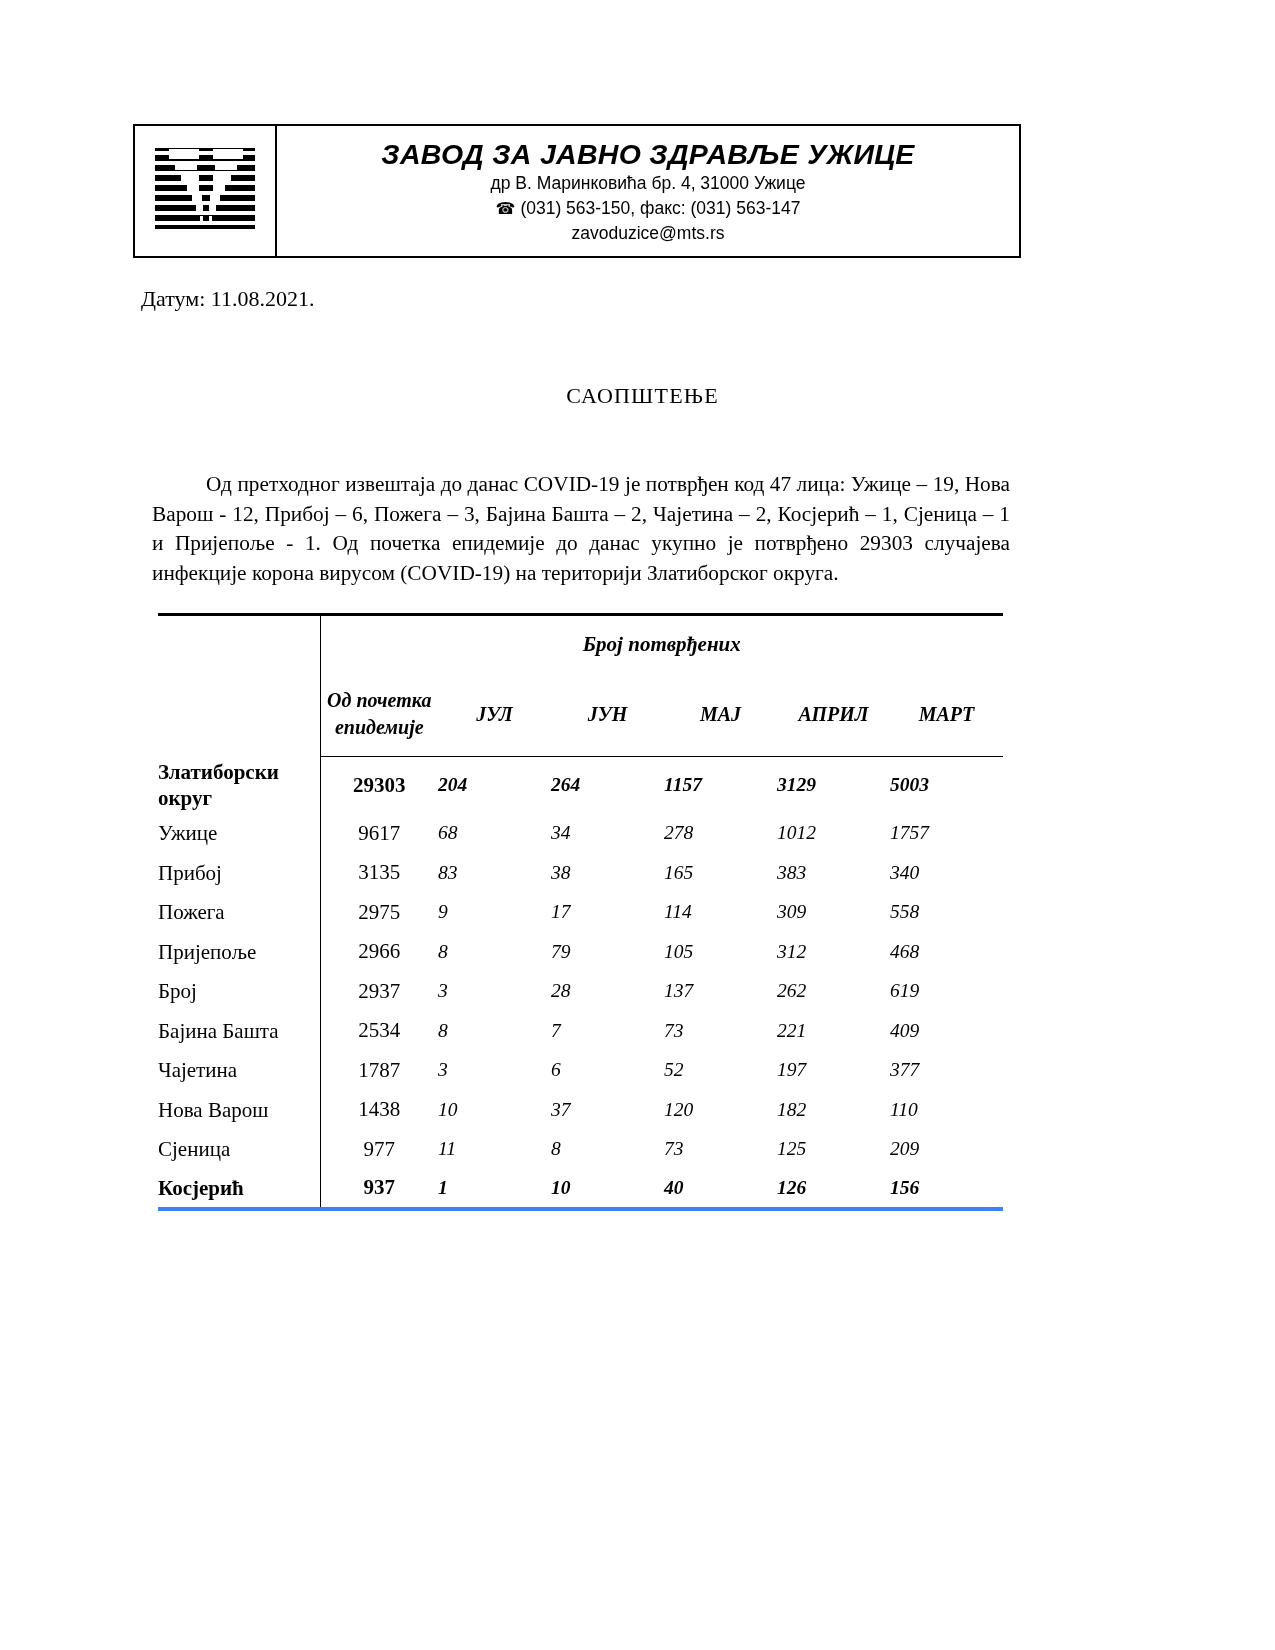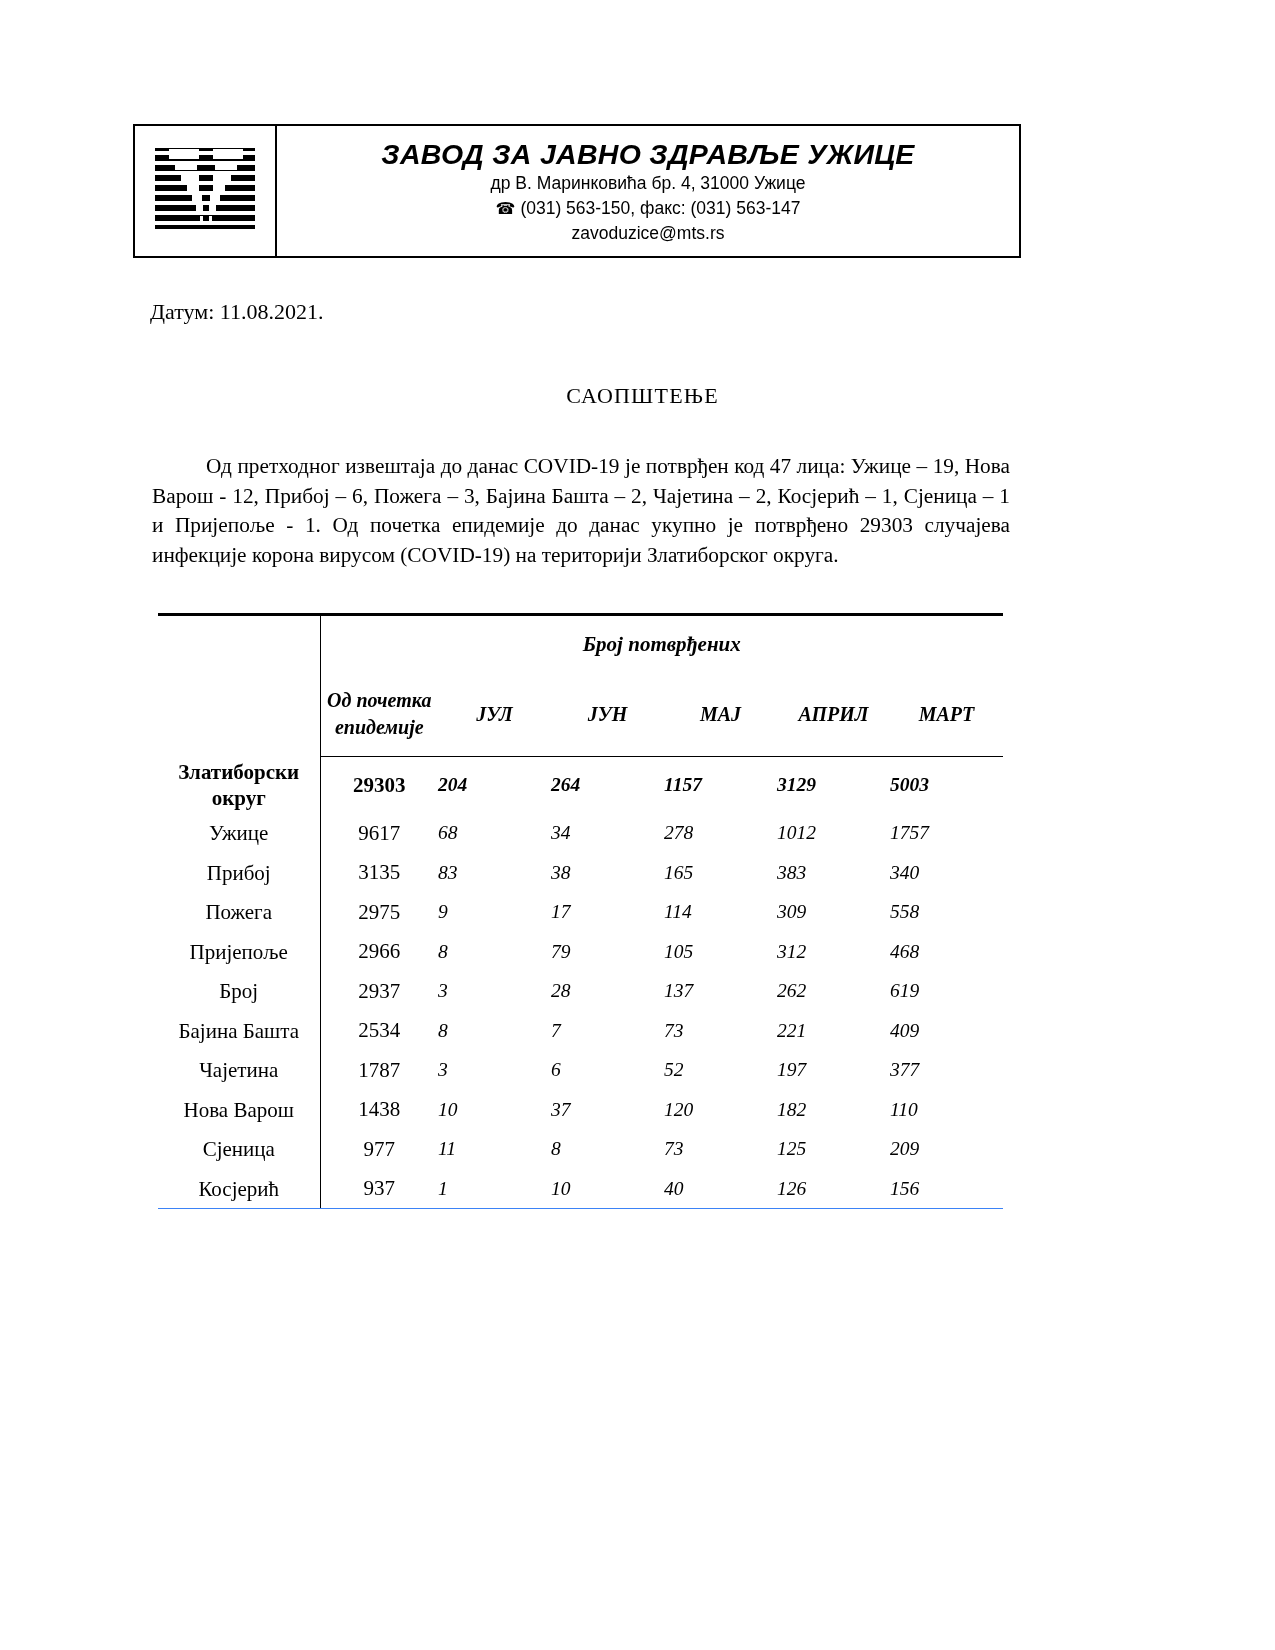--- a/index.html
+++ b/index.html
@@ -90,46 +90,45 @@
     white-space: nowrap;
   }
   .phone-glyph {
     font-family: "DejaVu Sans", sans-serif;
     font-size: 16px;
   }
 
   
   .date-line {
     position: absolute;
-    left: 150px;
+    left: 141px;
     top: 286px;
     font-size: 22px;
     line-height: 1.2;
     white-space: nowrap;
-    margin-top: 13px;
   }
 
   
   .doc-heading {
     position: absolute;
     left: 5px;
     top: 383px;
     width: 1275px;
     text-align: center;
     font-size: 22px;
     letter-spacing: 1.2px;
     font-weight: normal;
   }
   .doc-heading span { display: inline-block; }
 
   
   .body-par {
     position: absolute;
     left: 152px;
-    top: 452px;
+    top: 470px;
     width: 858px;
     font-size: 21.3px;
     line-height: 29.5px;
     text-align: justify;
     text-justify: inter-word;
     text-indent: 54px;
     hyphens: none;
   }
 
   
@@ -148,21 +147,21 @@
   table.data col.c-tot   { width: 118px; }
   table.data col.c-m     { width: 113px; }
 
   table.data th, table.data td {
     padding: 0;
     vertical-align: middle;
   }
 
   .rule-top    { border-top: 3px solid #000; }
   .rule-mid    { border-bottom: 1.6px solid #000; }
-  .rule-bottom { border-bottom: 1px solid #3b82f6; }
+  .rule-bottom { border-bottom: 4px solid #3b82f6; font-weight: bold; }
   .vline       { border-left: 1.8px solid #000; }
 
   .hdr-group {
     font-style: italic;
     font-weight: bold;
     font-size: 21px;
     text-align: center;
     height: 56px;
     vertical-align: middle;
   }
@@ -171,21 +170,20 @@
     font-weight: bold;
     font-size: 20px;
     text-align: center;
     vertical-align: middle;
     height: 84px;
     line-height: 27px;
   }
   .hdr-blank { height: 140px; }
 
   .cell-name {
-    text-align: center;
     font-size: 21px;
     line-height: 26px;
     padding: 6px 4px;
   }
   .cell-total {
     text-align: center;
     font-size: 21px;
     padding: 6px 4px;
   }
   .cell-month {

